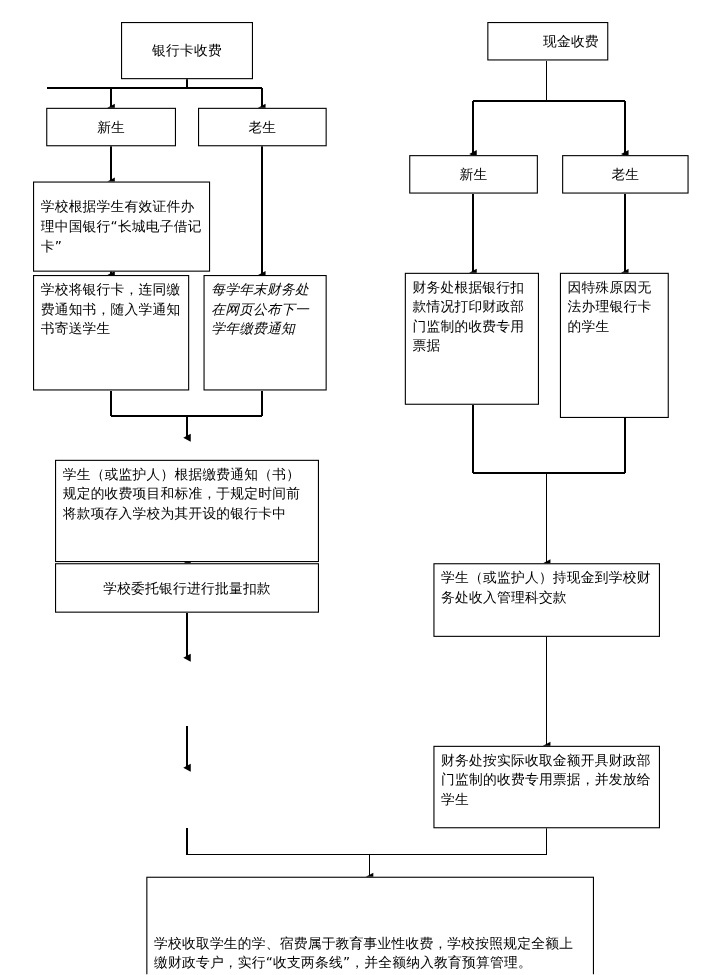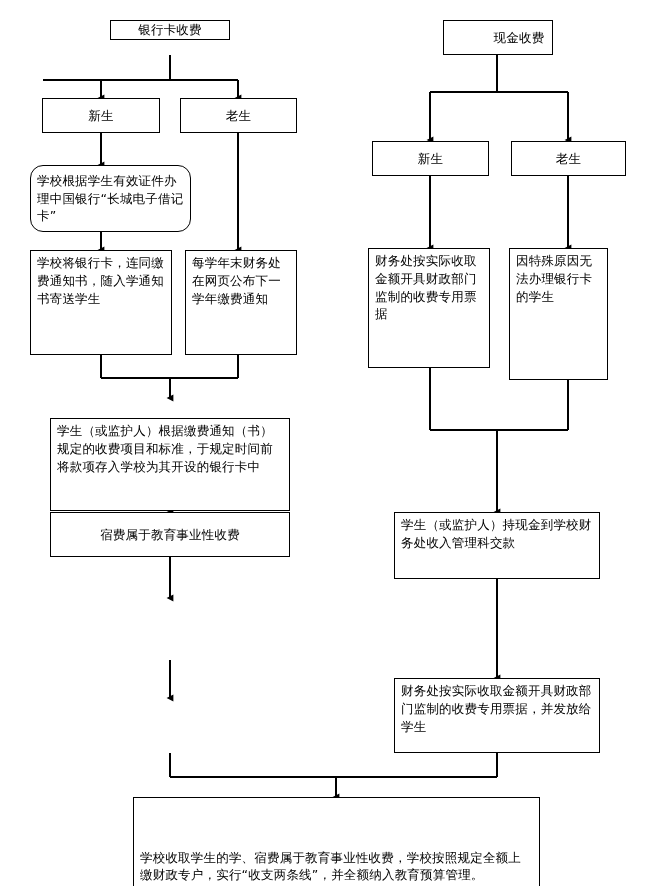--- a/index.html
+++ b/index.html
@@ -111,68 +111,68 @@
 
       <path d="M497,579 L497,678" marker-end="url(#arrow)"></path>
 
       <path d="M497,753 L497,777"></path>
 
       <path d="M170,777 L497,777"></path>
       <path d="M336,777 L336,797" marker-end="url(#arrow)"></path>
     </g>
   </svg>
 
-  <div class="node center" style="left:110px; top:20px; width:120px; height:20px;">
+  <div class="node center" style="left:110px; top:20px; width:120px; height:52px;">
     <span class="node-text">银行卡收费</span>
   </div>
 
   <div class="node center" style="left:42px; top:98px; width:118px; height:35px;">
     <span class="node-text">新生</span>
   </div>
 
   <div class="node center" style="left:180px; top:98px; width:117px; height:35px;">
     <span class="node-text">老生</span>
   </div>
 
-  <div class="node start-flex" style="left:30px; top:165px; width:161px; height:67px;border-radius:13px;">
+  <div class="node start-flex" style="left:30px; top:165px; width:161px; height:82px;">
     <span class="node-text">学校根据学生有效证件办理中国银行“长城电子借记卡”</span>
   </div>
 
   <div class="node start-flex" style="left:30px; top:250px; width:142px; height:105px; align-items:flex-start;">
     <span class="node-text">学校将银行卡，连同缴费通知书，随入学通知书寄送学生</span>
   </div>
 
-  <div class="node start-flex" style="left:185px; top:250px; width:112px; height:105px; align-items:flex-start;">
+  <div class="node start-flex" style="left:185px; top:250px; width:112px; height:105px; align-items:flex-start;font-style:italic;">
     <span class="node-text">每学年末财务处在网页公布下一学年缴费通知</span>
   </div>
 
   <div class="node start-flex" style="left:50px; top:398px; width:240px; height:93px; align-items:flex-start;margin-top:20px;">
     <span class="node-text">学生（或监护人）根据缴费通知（书）规定的收费项目和标准，于规定时间前将款项存入学校为其开设的银行卡中</span>
   </div>
 
   <div class="node center" style="left:50px; top:512px; width:240px; height:45px;">
-    <span class="node-text">宿费属于教育事业性收费</span>
+    <span class="node-text">学校委托银行进行批量扣款</span>
   </div>
 
 
 
   <div class="node center" style="left:443px; top:20px; width:110px; height:35px;padding-left:48px;">
     <span class="node-text">现金收费</span>
   </div>
 
   <div class="node center" style="left:372px; top:141px; width:117px; height:35px;">
     <span class="node-text">新生</span>
   </div>
 
   <div class="node center" style="left:511px; top:141px; width:115px; height:35px;">
     <span class="node-text">老生</span>
   </div>
 
   <div class="node start-flex" style="left:368px; top:248px; width:122px; height:120px; align-items:flex-start;">
-    <span class="node-text">财务处按实际收取金额开具财政部门监制的收费专用票据</span>
+    <span class="node-text">财务处根据银行扣款情况打印财政部门监制的收费专用票据</span>
   </div>
 
   <div class="node start-flex" style="left:509px; top:248px; width:99px; height:132px; align-items:flex-start;">
     <span class="node-text">因特殊原因无法办理银行卡的学生</span>
   </div>
 
   <div class="node start-flex" style="left:394px; top:512px; width:206px; height:67px; align-items:flex-start;">
     <span class="node-text">学生（或监护人）持现金到学校财务处收入管理科交款</span>
   </div>
 

